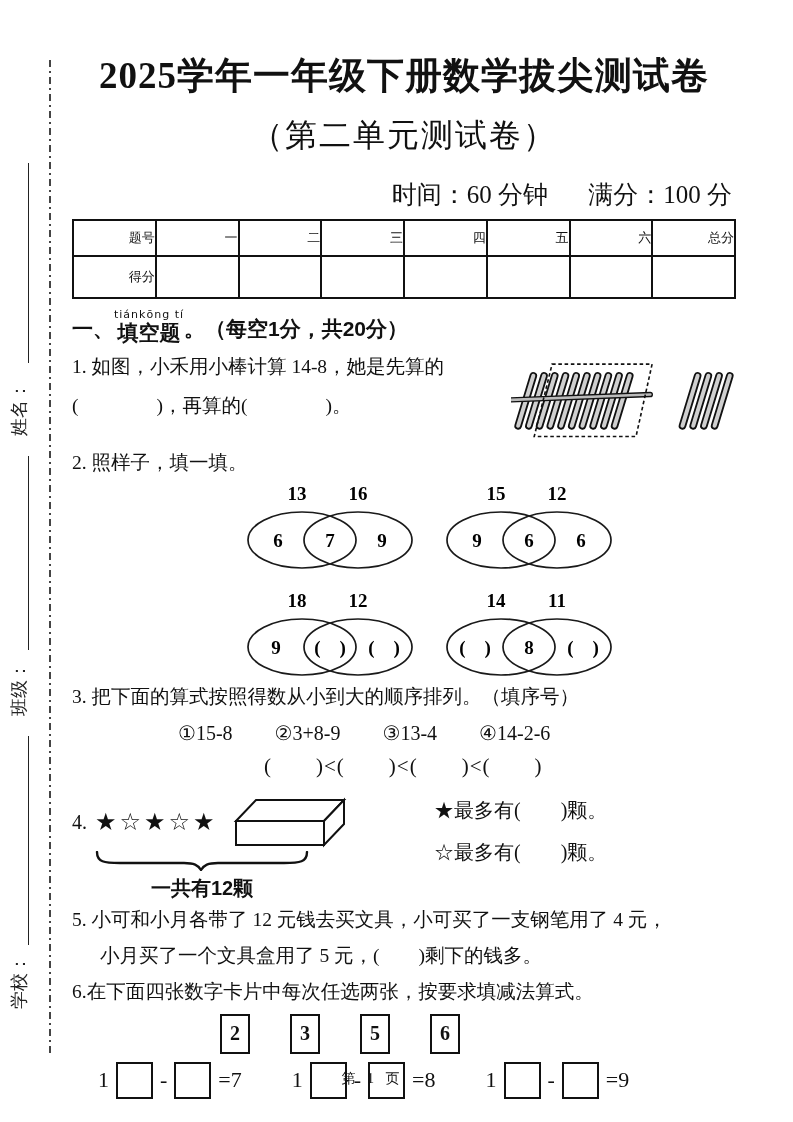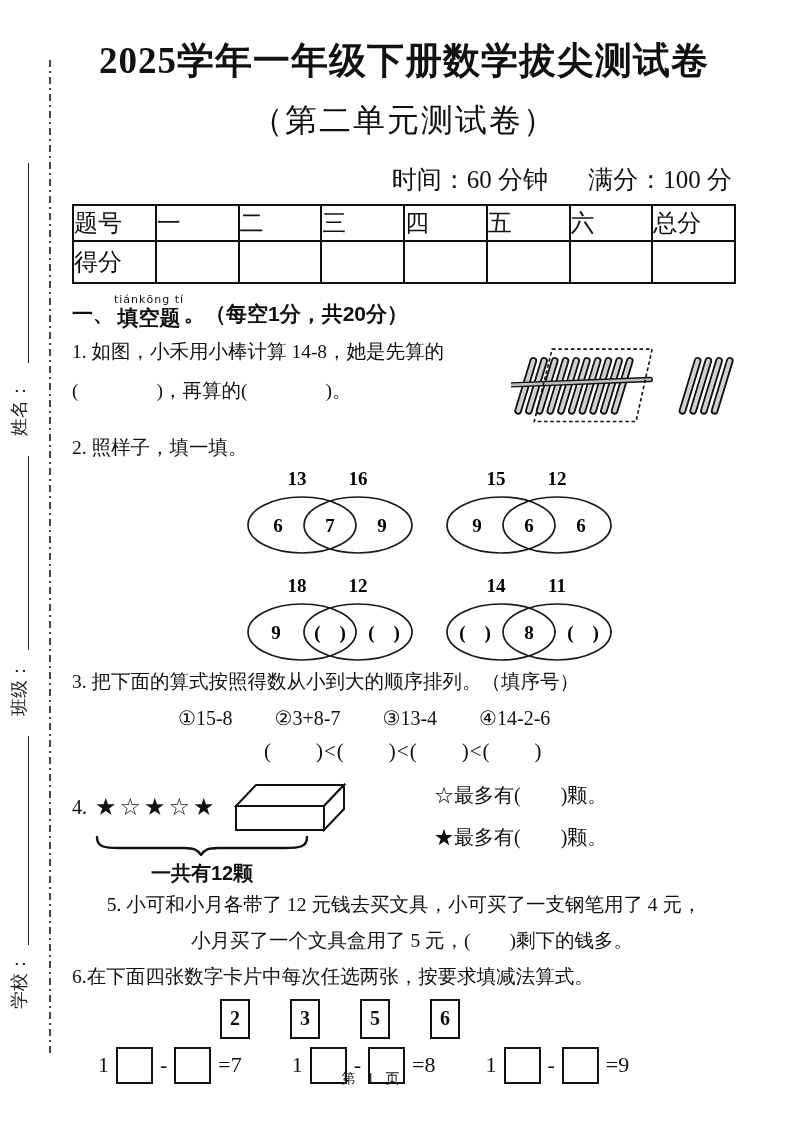--- a/index.html
+++ b/index.html
@@ -17,27 +17,27 @@
   .blank1{top:163px;height:200px;}
   .blank2{top:456px;height:194px;}
   .blank3{top:736px;height:209px;}
   .vlabel{position:absolute;left:2px;width:34px;display:flex;align-items:center;justify-content:center;}
   .vlabel>span{transform:rotate(-90deg);white-space:nowrap;font-size:18px;color:#222;}
   .vl-name{top:372px;height:74px;}
   .vl-class{top:652px;height:74px;}
   .vl-school{top:946px;height:72px;}
   
   .main{margin-left:72px;width:664px;padding-top:40px;}
-  .title{font-size:37px;font-weight:bold;text-align:center;line-height:1.15;margin:0;letter-spacing:1px;}
+  .title{font-size:37px;font-weight:bold;text-align:center;line-height:1.15;margin:15px;letter-spacing:1px;}
   .subtitle{font-size:32px;font-weight:normal;text-align:center;margin-top:16px;letter-spacing:2px;}
   .info-line{margin-top:20px;text-align:right;font-size:25px;padding-right:4px;}
   .info-line span{margin-left:34px;}
   
   table.score{border-collapse:collapse;width:100%;margin-top:8px;table-layout:fixed;}
-  table.score td{border:2px solid #111;text-align:left;font-size:24px;padding:0;}
+  table.score td{border:2px solid #111;text-align:right;font-size:13px;padding:0;}
   table.score tr.hdr td{height:34px;}
   table.score tr.scr td{height:40px;}
   
   .sec-head{margin-top:10px;font-family:"Liberation Sans","DejaVu Sans",sans-serif;font-weight:bold;font-size:21px;display:flex;align-items:flex-end;}
   .term-wrap{display:inline-flex;flex-direction:column;align-items:center;line-height:1;}
   .pinyin{font-size:11px;font-weight:normal;letter-spacing:1px;margin-bottom:2px;font-family:"DejaVu Sans",sans-serif;}
   
   .q{font-size:19.5px;line-height:1.8;}
   .q1-row{display:flex;margin-top:4px;gap:32px;}
   .q1-text{width:440px;}
@@ -55,22 +55,22 @@
   .q4-row{display:flex;margin-top:10px;}
   .q4-left{width:318px;position:relative;}
   .q4-top{display:flex;align-items:center;}
   .q4-num{font-size:20px;}
   .stars{font-size:24px;letter-spacing:3px;margin-left:8px;white-space:nowrap;}
   .boxfig{margin-left:8px;}
   .boxfig polygon,.boxfig rect{fill:#fff;stroke:#111;stroke-width:2;}
   .brace-wrap{margin-left:22px;}
   .total-label{font-family:"Liberation Sans","DejaVu Sans",sans-serif;font-weight:bold;font-size:20px;text-align:center;width:216px;margin-left:22px;}
   .q4-right{margin-left:44px;font-size:20px;line-height:2.1;margin-top:-4px;}
-  .q5-block div{line-height:1.85;text-align:center;}
-  .q5-l2{margin-left:16px;}
+  .q5-block div{line-height:1.85;}
+  .q5-l2{margin-left:28px;}
   .cards-row{display:flex;gap:40px;margin:4px 0 0 148px;}
   .card{width:26px;height:36px;border:2.2px solid #111;display:flex;align-items:center;justify-content:center;font-size:20px;font-weight:bold;}
   .eq-row{display:flex;gap:50px;margin:8px 0 0 26px;align-items:center;}
   .eq{display:flex;align-items:center;font-size:22px;}
   .eq .abox{width:33px;height:33px;border:2.2px solid #111;margin:0 7px;}
   .footer{position:absolute;top:1070px;left:0;width:745px;text-align:center;font-size:14px;letter-spacing:4px;}
 </style>
 </head>
 <body>
 
@@ -200,21 +200,21 @@
       <ellipse cx="118" cy="56" rx="54" ry="28"></ellipse>
       <text class="vval" x="36" y="63">(　)</text>
       <text class="vval" x="90" y="63">8</text>
       <text class="vval" x="144" y="63">(　)</text>
     </svg>
   </div>
 
   <div class="q">3. 把下面的算式按照得数从小到大的顺序排列。（填序号）</div>
   <div class="q3-opts">
     <span>①15-8</span>
-    <span>②3+8-7</span>
+    <span>②3+8-9</span>
     <span>③13-4</span>
     <span>④14-2-6</span>
   </div>
   <div class="q3-ans">(　　)&lt;(　　)&lt;(　　)&lt;(　　)</div>
 
   <div class="q4-row">
     <div class="q4-left">
       <div class="q4-top">
         <span class="q4-num">4.</span>
         <span class="stars">★☆★☆★</span>
@@ -223,22 +223,22 @@
           <rect x="10" y="28" width="88" height="24"></rect>
           <polygon points="98,28 118,7 118,31 98,52"></polygon>
         </svg>
       </div>
       <svg class="brace-wrap" width="216" height="20" viewBox="0 0 216 20">
         <path d="M3,1 C3,11 10,12 26,12 L90,12 C100,12 104,14 107,19 C110,14 114,12 124,12 L190,12 C206,12 213,11 213,1" fill="none" stroke="#111" stroke-width="2.4" stroke-linecap="round"></path>
       </svg>
       <div class="total-label">一共有12颗</div>
     </div>
     <div class="q4-right">
+      <div>★最多有(　　)颗。</div>
       <div>☆最多有(　　)颗。</div>
-      <div>★最多有(　　)颗。</div>
     </div>
   </div>
 
   <div class="q q5-block">
     <div>5. 小可和小月各带了 12 元钱去买文具，小可买了一支钢笔用了 4 元，</div>
     <div class="q5-l2">小月买了一个文具盒用了 5 元，(　　)剩下的钱多。</div>
   </div>
 
   <div class="q">6.在下面四张数字卡片中每次任选两张，按要求填减法算式。</div>
   <div class="cards-row">

